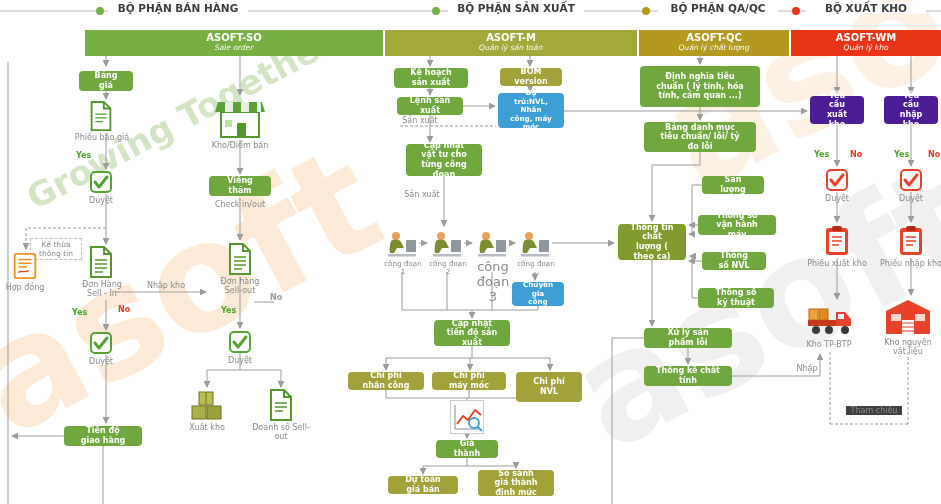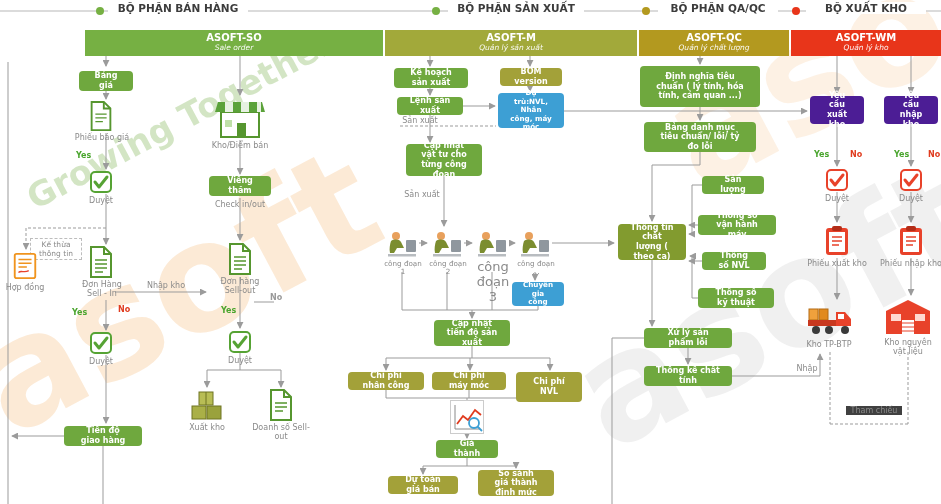--- a/index.html
+++ b/index.html
@@ -142,21 +142,21 @@
   <div class="dept node" style="left:448px;width:136px">BỘ PHẬN SẢN XUẤT</div>
   <div class="dept node" style="left:658px;width:120px">BỘ PHẬN QA/QC</div>
   <div class="dept node" style="left:806px;width:120px">BỘ XUẤT KHO</div>
 
   <div class="bar c0 node" style="left:85px;width:298px">
     <div class="bn">ASOFT-SO</div>
     <div class="bs">Sale order</div>
   </div>
   <div class="bar c1 node" style="left:385px;width:252px">
     <div class="bn">ASOFT-M</div>
-    <div class="bs">Quản lý sản xuất</div>
+    <div class="bs">Quản lý sản toán</div>
   </div>
   <div class="bar c2 node" style="left:639px;width:150px">
     <div class="bn">ASOFT-QC</div>
     <div class="bs">Quản lý chất lượng</div>
   </div>
   <div class="bar c3 node" style="left:791px;width:150px">
     <div class="bn">ASOFT-WM</div>
     <div class="bs">Quản lý kho</div>
   </div>
 

